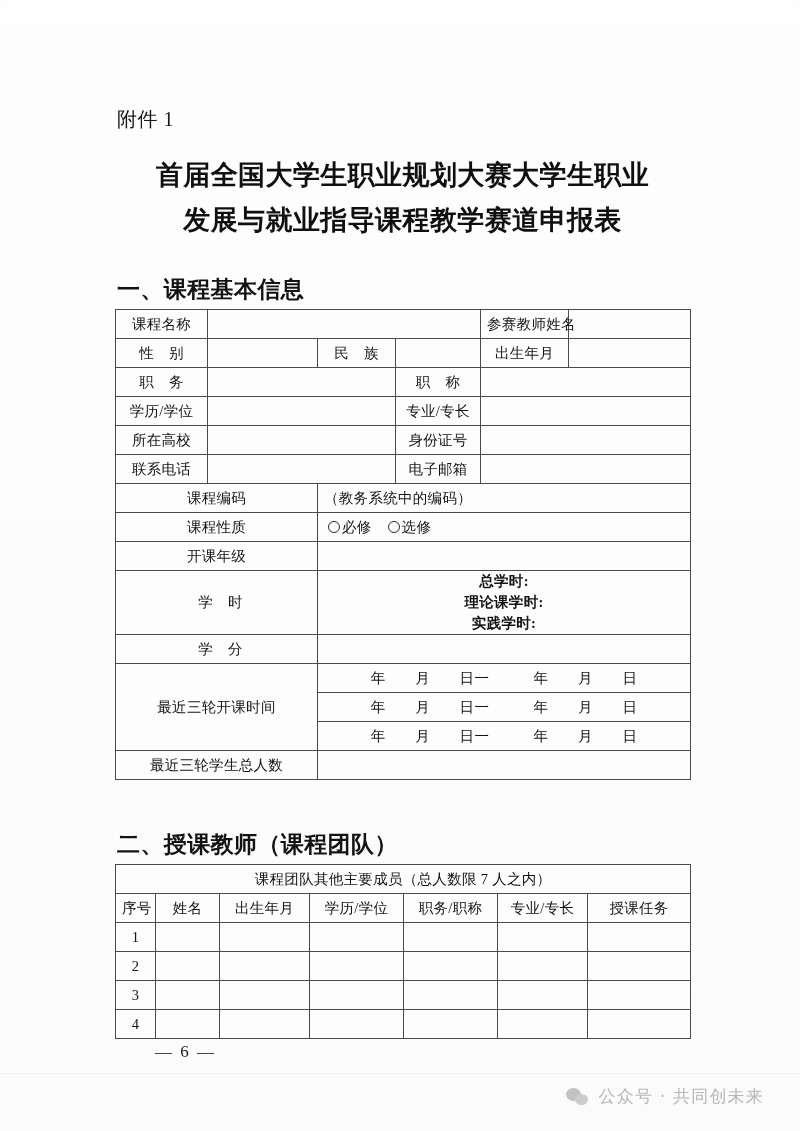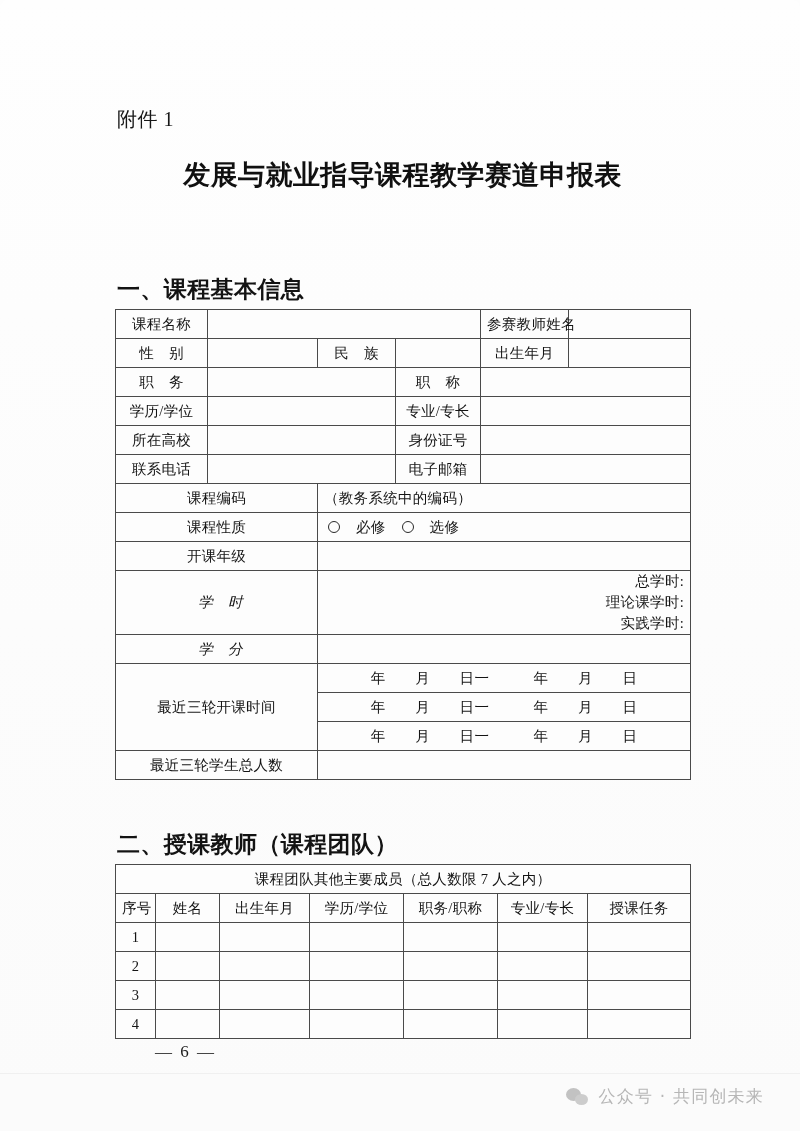--- a/index.html
+++ b/index.html
@@ -89,46 +89,46 @@
 
   .lbl {
     text-align: center;
     white-space: nowrap;
   }
   
   .lbl-spread {
     text-align: center;
     letter-spacing: 8px;
     text-indent: 8px;
-    font-style: italic;
   }
   .cell-left {
     text-align: left;
     padding-left: 10px;
   }
   .cell-center { text-align: center; }
 
   .hours-cell {
-    text-align: right;
+    text-align: center;
     padding: 4px 0 4px 10px;
     line-height: 21px;
     height: 64px;
+    font-weight: bold;
   }
   .hours-cell span { display: block; }
 
   .radio-row {
     display: flex;
     align-items: center;
     gap: 6px;
     padding-left: 4px;
   }
   .radio-opt {
     display: inline-flex;
     align-items: center;
-    gap: 16px;
+    gap: 2px;
     margin-right: 10px;
   }
   .radio-circle {
     display: inline-block;
     width: 10px;
     height: 10px;
     border: 1.3px solid #2a2a2a;
     border-radius: 50%;
   }
 
@@ -211,20 +211,21 @@
   }
 </style>
 </head>
 <body>
 
 <div class="page">
 
   <div class="attach-label">附件 1</div>
 
   <div class="doc-title">
+    <span class="l1">首届全国大学生职业规划大赛大学生职业</span>
     <span class="l2">发展与就业指导课程教学赛道申报表</span>
   </div>
 
   <div class="section-heading" id="sec1-heading">一、课程基本信息</div>
 
   <table class="doc-table" id="table-basic">
     <colgroup>
       <col style="width:92px">
       <col style="width:110px">
       <col style="width:78px">

